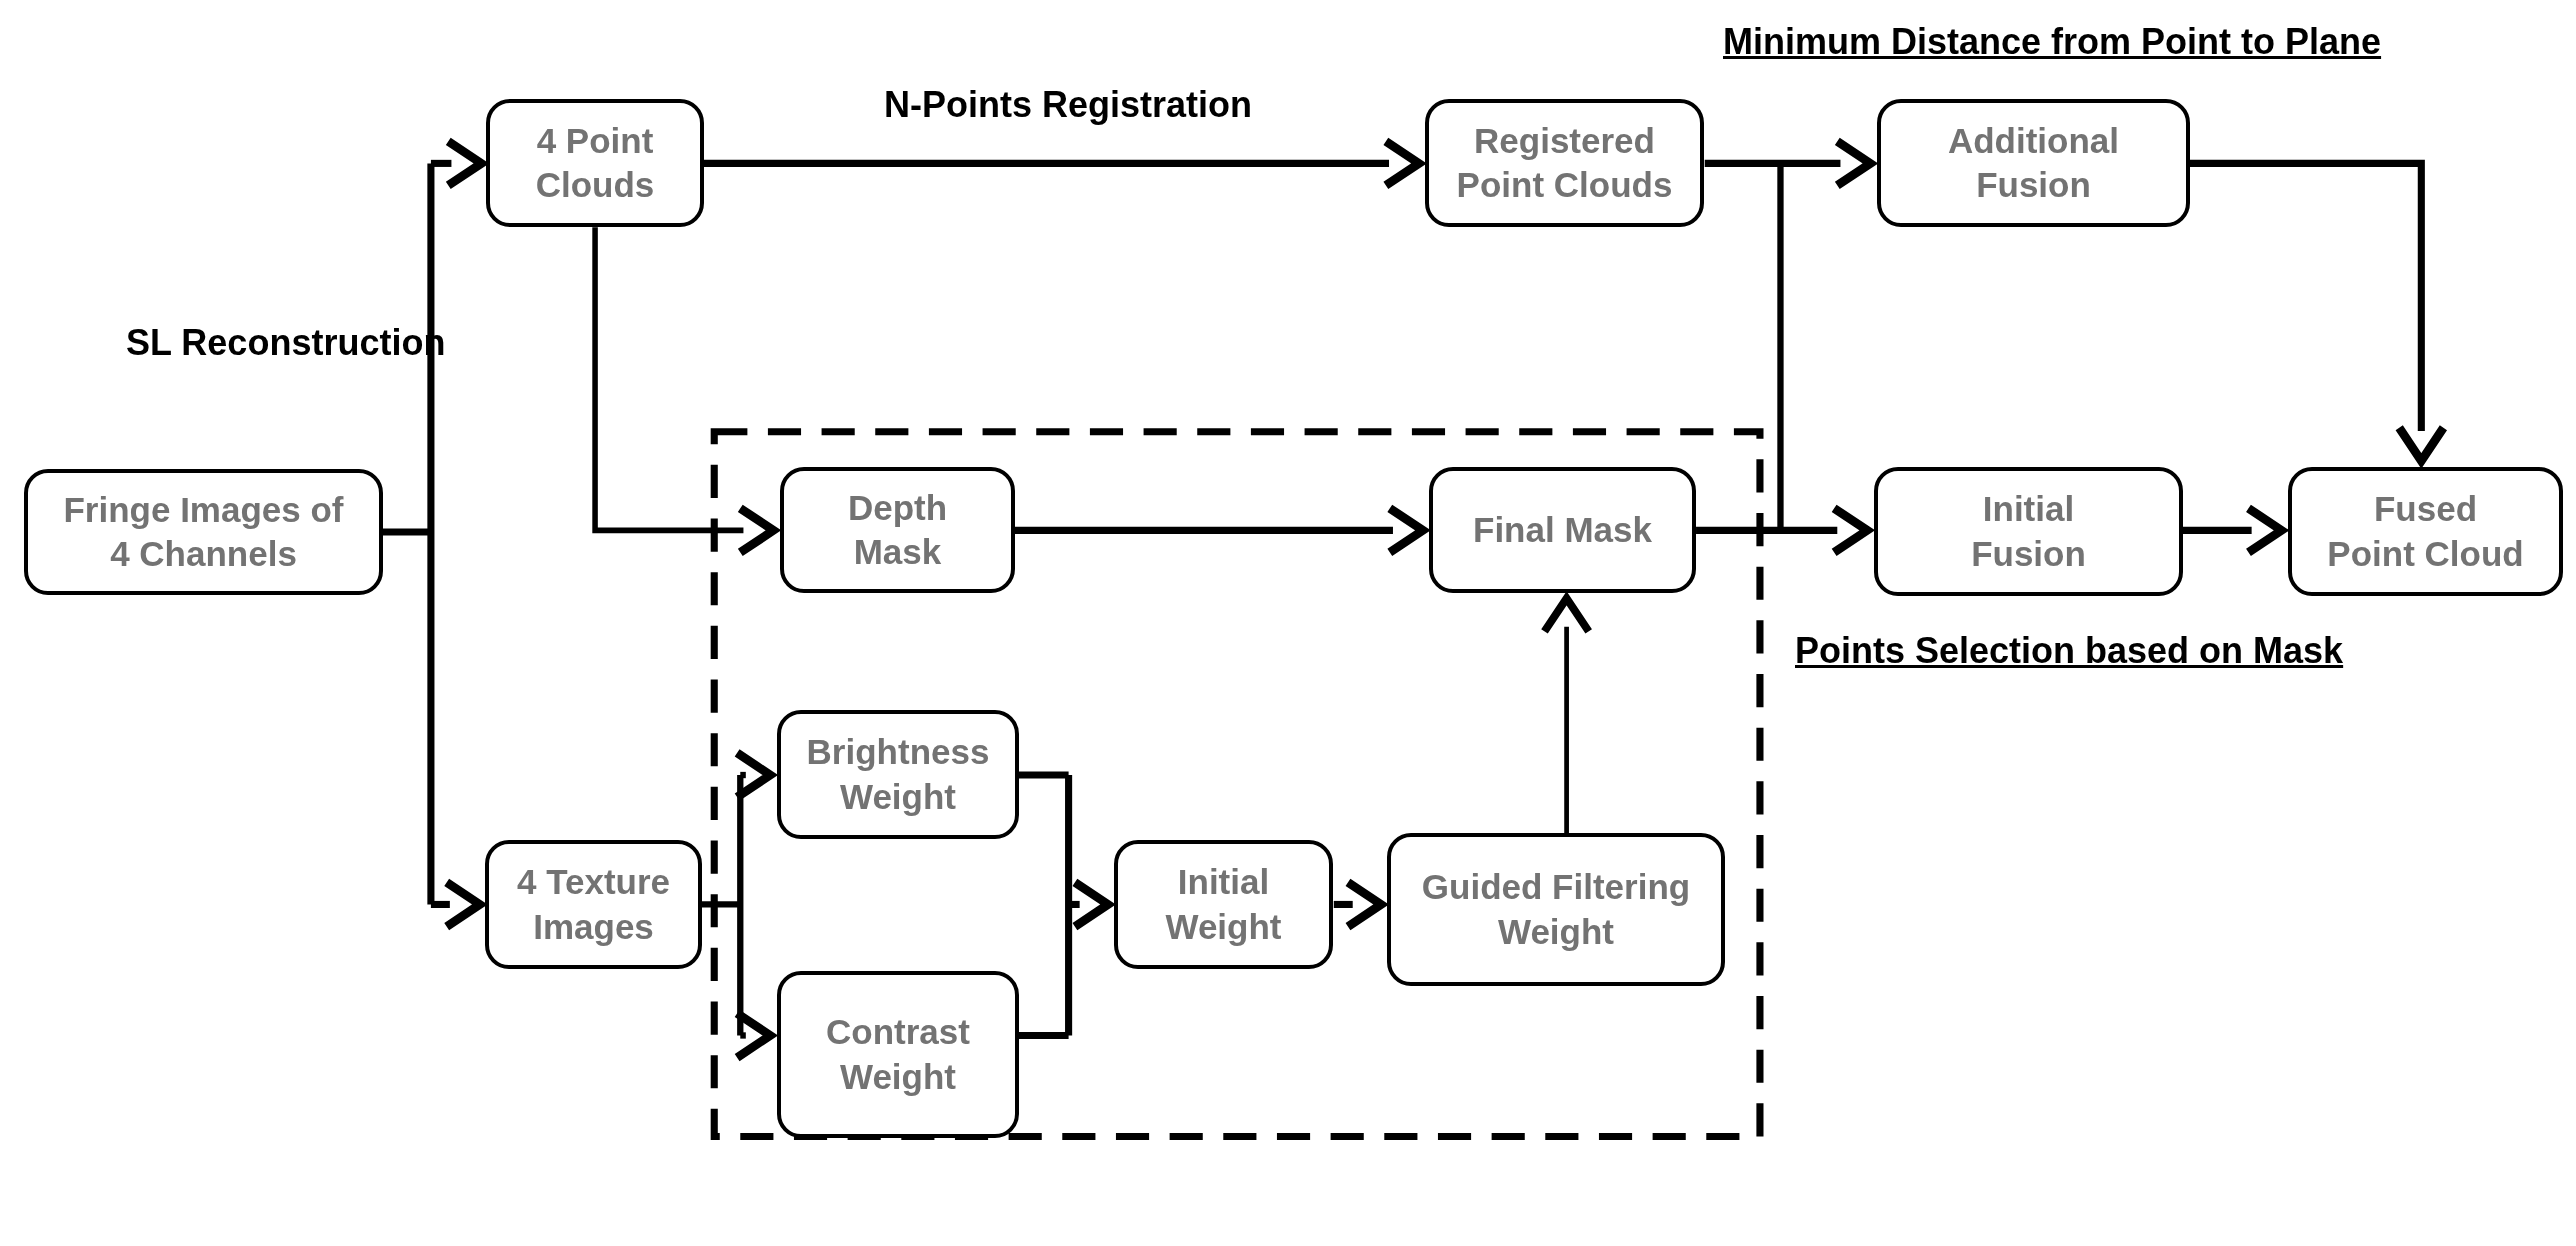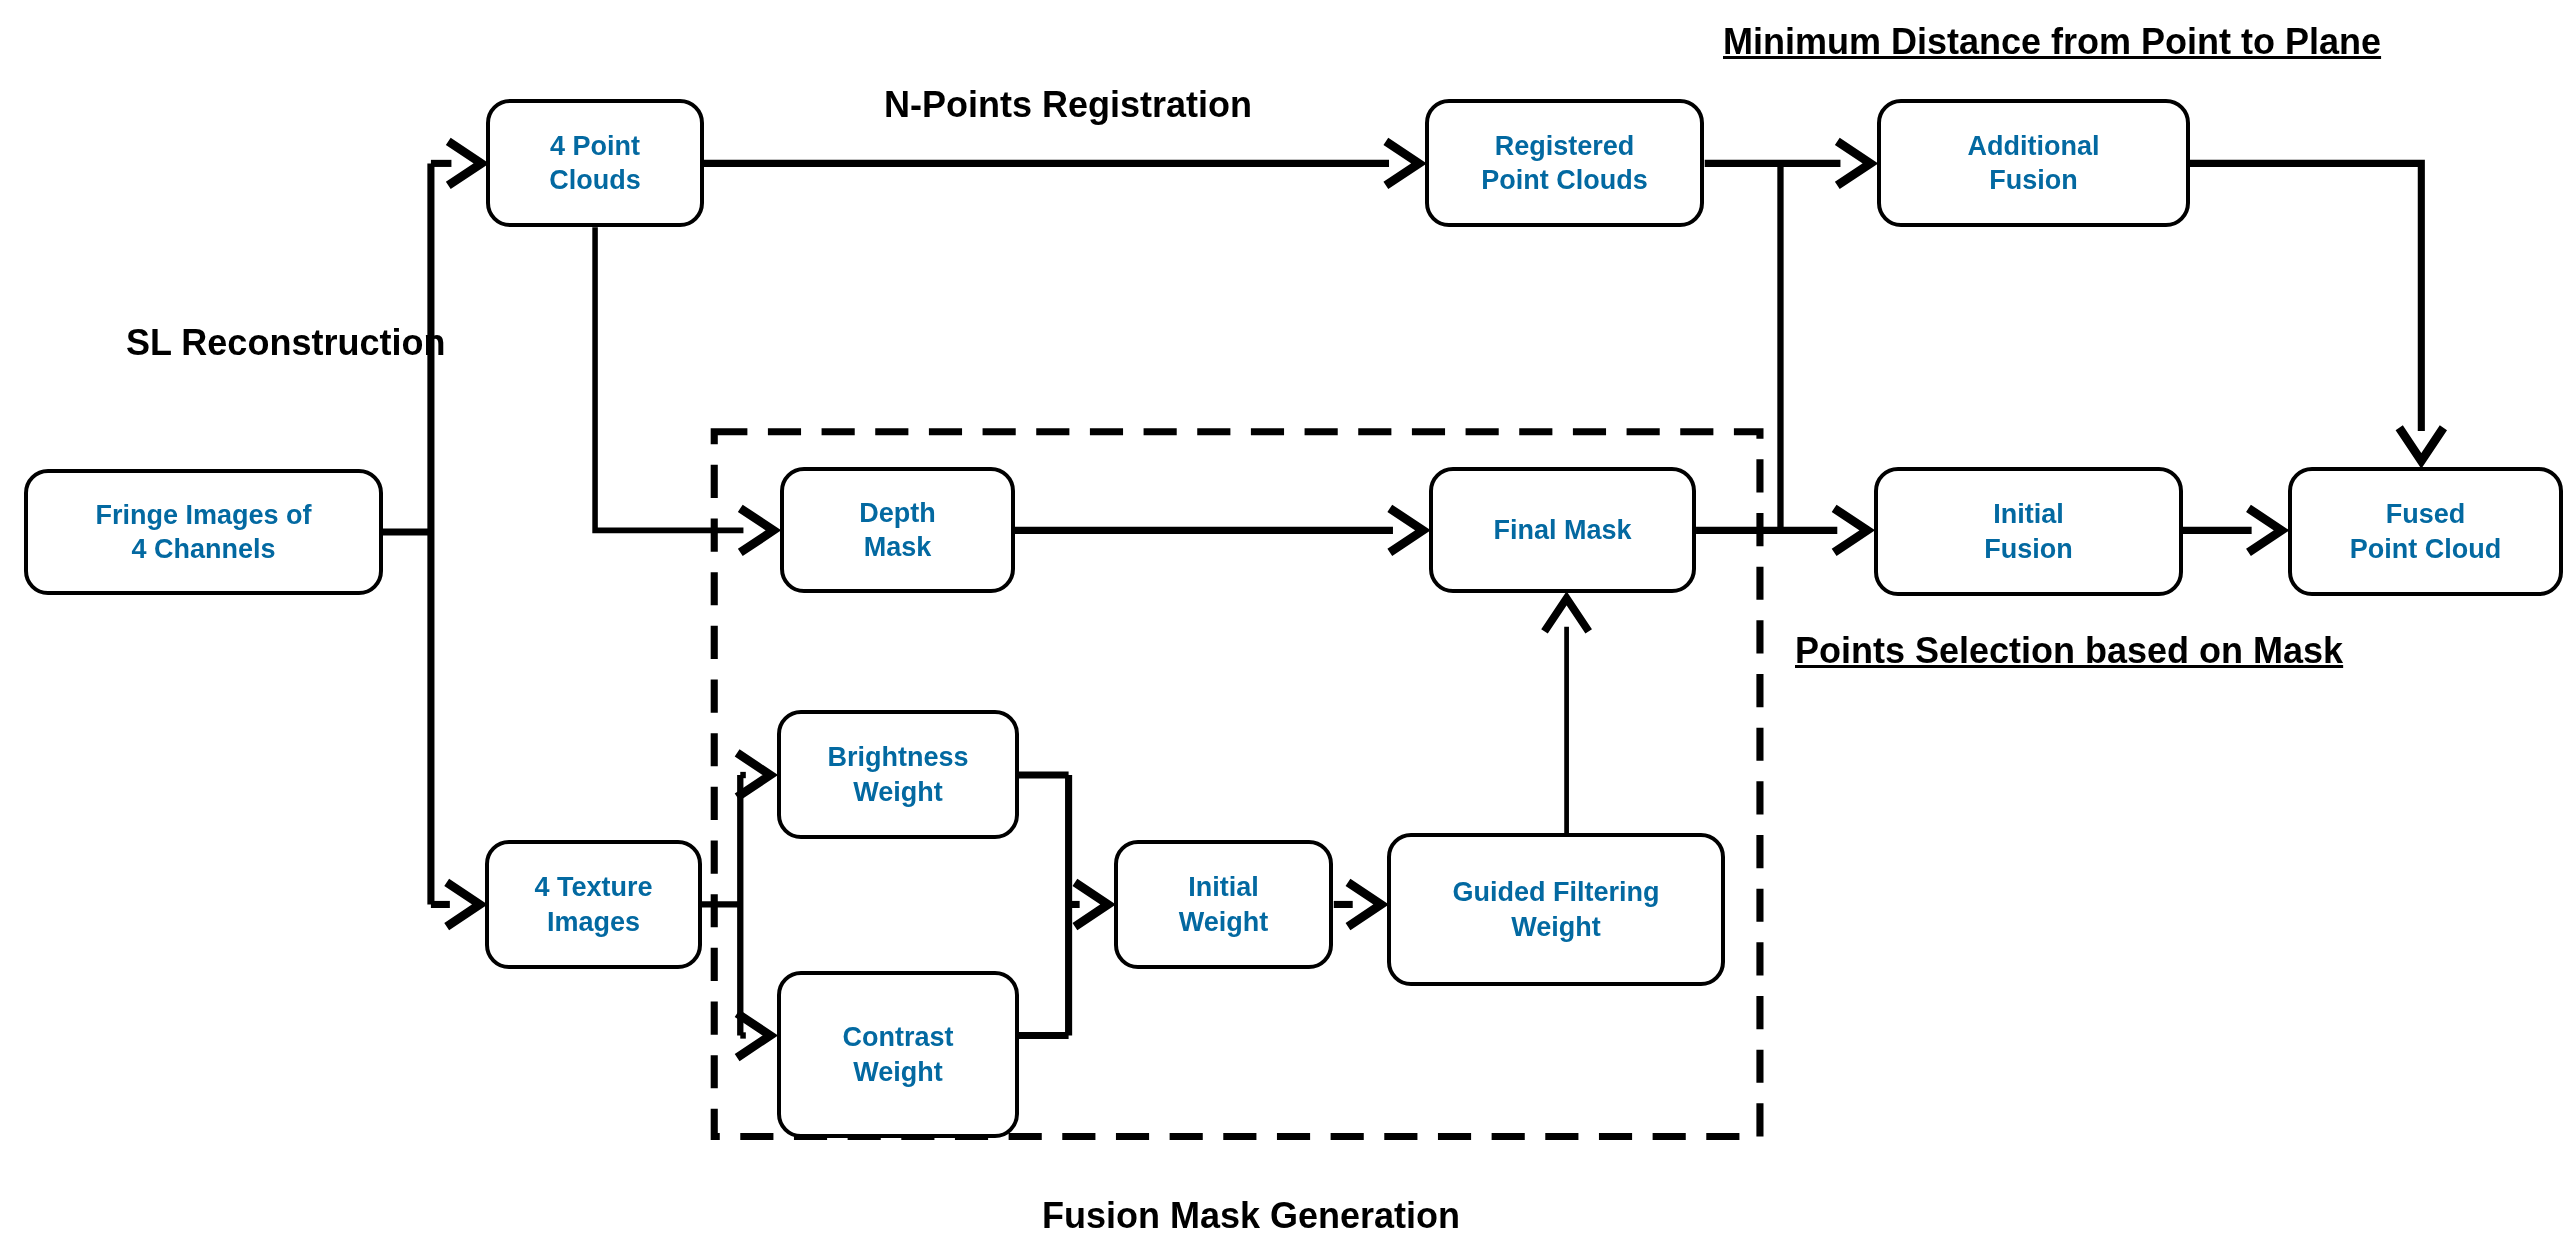--- a/index.html
+++ b/index.html
@@ -28,23 +28,23 @@
     background: #ffffff;
     border: 4.7px solid #000000;
     border-radius: 24px;
     display: flex;
     align-items: center;
     justify-content: center;
     text-align: center;
     z-index: 2;
   }
   .box span {
-    font-size: 27px;
+    font-size: 35px;
     font-weight: bold;
-    color: #0369a1;
+    color: #737373;
     line-height: 1.27;
     white-space: pre-line;
   }
   .flabel {
     position: absolute;
     font-size: 36px;
     font-weight: bold;
     color: #000000;
     white-space: nowrap;
     z-index: 2;
@@ -198,16 +198,15 @@
   </div>
 
   <div class="flabel" style="left:1723px; top:20.5px;text-decoration:underline;">Minimum Distance from Point to Plane</div>
 
   <div class="flabel" style="left:884px; top:84px;">N-Points Registration</div>
 
   <div class="flabel" style="left:109px; top:322px;margin-left:17px;">SL Reconstruction</div>
 
   <div class="flabel" style="left:1795px; top:630px;text-decoration:underline;">Points Selection based on Mask</div>
 
-  <div class="flabel" style="left:1042px; top:1195px;">Fusion Mask Generation</div>
 
 </div>
 
 
 </body></html>

